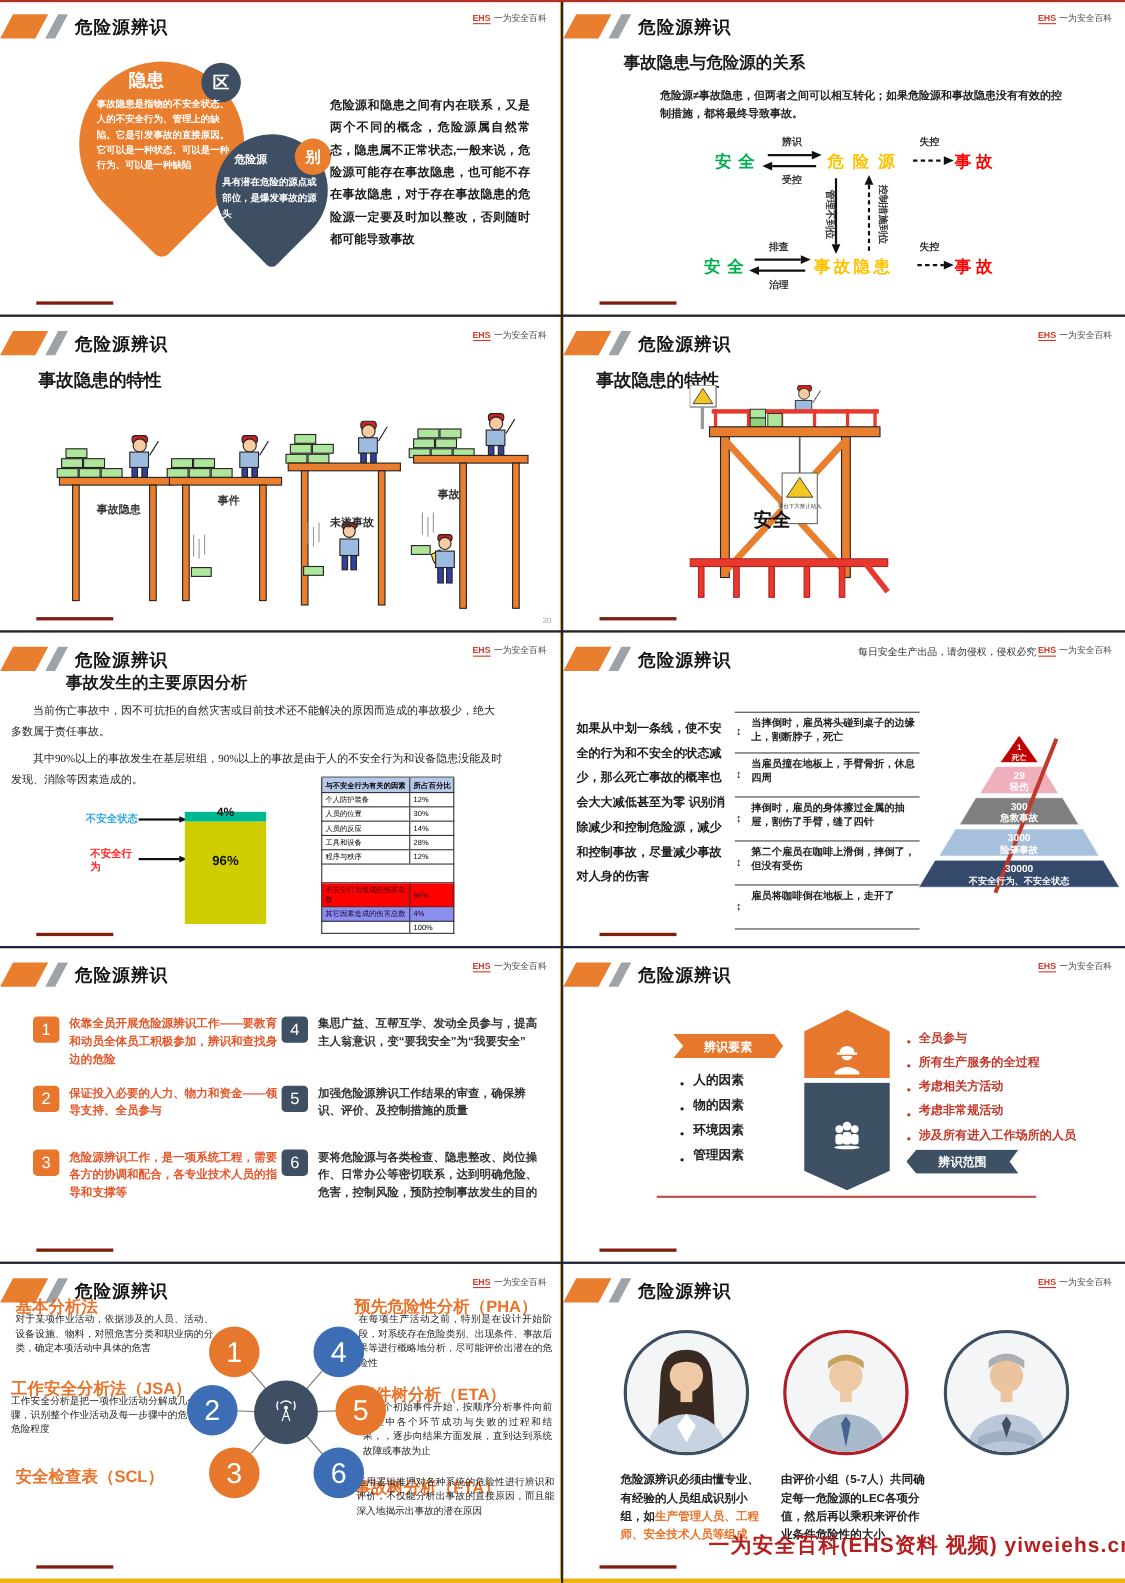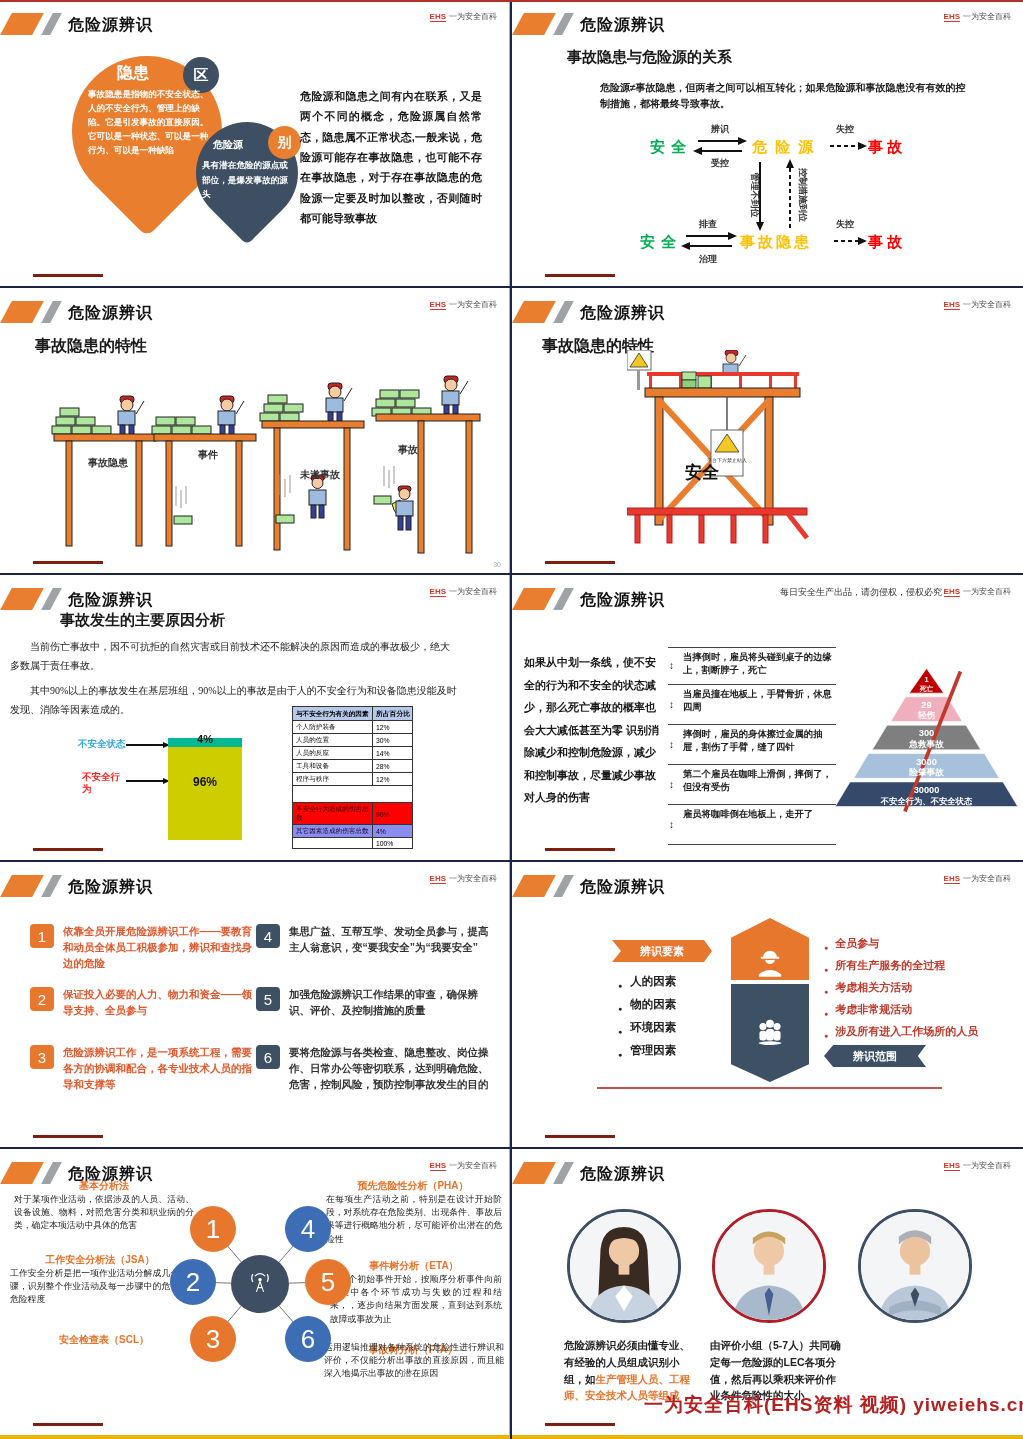--- a/index.html
+++ b/index.html
@@ -38,21 +38,21 @@
 .s7n{width:24px;height:24px;border-radius:4px;color:#fff;font-size:15px;display:flex;align-items:center;justify-content:center;flex:none}
 .bgo{background:#E8772E}.bgb{background:#3E5063}
 .s7t{font-weight:bold;font-size:10.5px;line-height:1.5}
 .cor{color:#E2572B}.cdk{color:#333}
 
 .fact{display:flex;align-items:flex-end;gap:8px;font-size:11.5px;font-weight:bold;color:#222;margin-bottom:8px}
 .fact::before{content:"●";font-size:7px;color:#222}
 .scope{display:flex;align-items:flex-end;gap:7px;font-size:11px;font-weight:bold;color:#C0392B;margin-bottom:7px}
 .scope::before{content:"●";font-size:7px;color:#C0392B;margin-top:2px}
 
-.s9h{position:absolute;font-size:10px;font-weight:bold;color:#E8732A;text-align:center}
+.s9h{position:absolute;font-size:15px;font-weight:bold;color:#E8732A;}
 .s9b{position:absolute;font-size:8.8px;color:#222;line-height:1.5;text-align:justify}
 .s9c{position:absolute;border-radius:50%;color:#fff;display:flex;align-items:center;justify-content:center;font-size:26px;font-weight:300}
 
 .ava{position:absolute;border-radius:50%;overflow:hidden}
 .cap{position:absolute;font-size:10.5px;font-weight:bold;color:#222;line-height:1.6}
 .hl{color:#E8732A}
 .wm{position:absolute;font-size:19px;font-weight:bold;color:#B51F1F;white-space:nowrap;letter-spacing:1px;z-index:30}
 </style>
 </head>
 <body>

